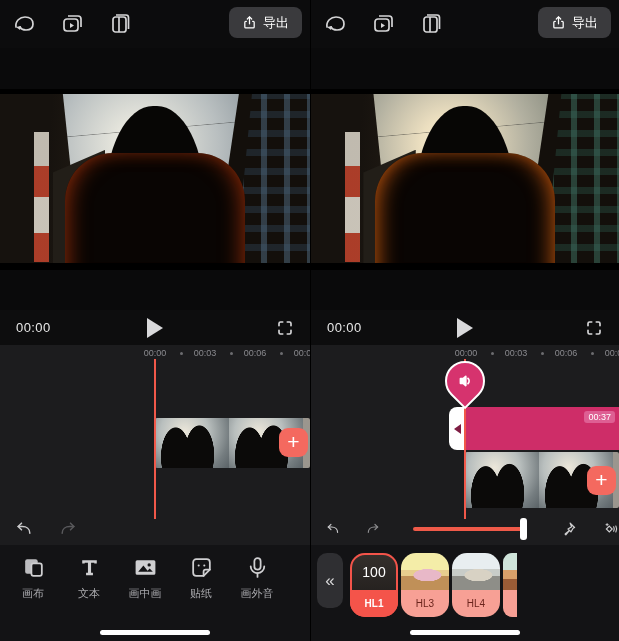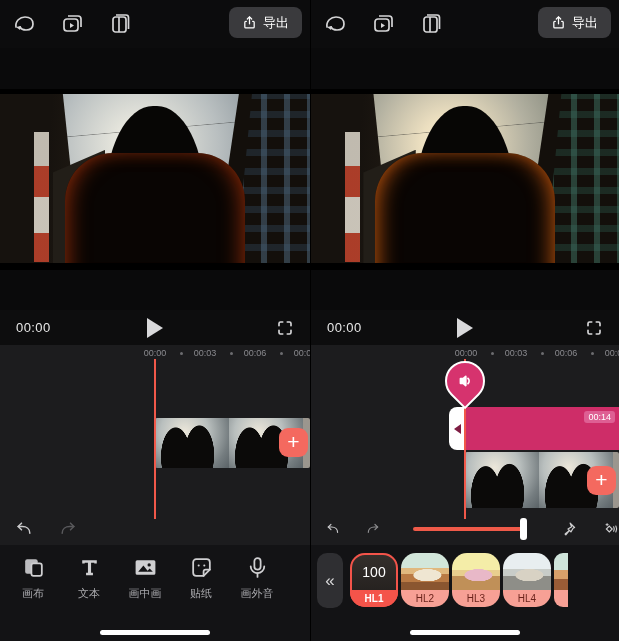--- a/index.html
+++ b/index.html
@@ -99,21 +99,21 @@
   .tool-item svg{width:25px;height:25px;color:#cfcfd1;}
   .tool-item .tl{color:#a9a9ad;font-size:11px;white-space:nowrap;}
   .home-bar{position:absolute;left:50%;bottom:6px;transform:translateX(-50%);width:110px;height:5px;border-radius:3px;background:#fff;}
 
   
   .filterbar{display:flex;align-items:flex-start;padding:8px 0 0 6px;}
   .collapse-btn{flex:0 0 26px;height:55px;background:#2f2f32;border-radius:10px;display:flex;align-items:center;justify-content:center;
     color:#d8d8d9;font-size:17px;margin-right:7px;}
   .ftile{flex:0 0 48px;margin-right:3px;border-radius:15px;overflow:hidden;position:relative;}
   .ftile .fthumb{height:37px;}
-  .ftile .flabel{height:17px;display:flex;align-items:center;justify-content:center;font-size:10px;color:#6b241c;background:#f7a095;}
+  .ftile .flabel{height:27px;display:flex;align-items:center;justify-content:center;font-size:10px;color:#6b241c;background:#f7a095;}
   .ftile.selected{outline:2px solid #f4544a;outline-offset:-2px;}
   .ftile.selected .flabel{background:#f4544a;color:#fff;font-weight:bold;}
   .ftile.selected .fthumb{display:flex;align-items:center;justify-content:center;
     background:linear-gradient(180deg,#35302c 0%,#262220 100%);}
   .ftile.selected .fthumb .val{color:#fff;font-size:14px;}
   .fthumb.hl2{background:radial-gradient(ellipse 16px 7px at 55% 60%,#efe6d2 85%,transparent 90%),
     linear-gradient(180deg,#d2e6da 0 40%,#e0b87e 40% 58%,#b97a44 58% 78%,#8a5630 78% 100%);}
   .fthumb.hl3{background:radial-gradient(ellipse 16px 7px at 55% 60%,#e8b8c8 85%,transparent 90%),
     linear-gradient(180deg,#f4eda8 0 45%,#e8ce8e 45% 62%,#c09058 62% 100%);}
   .fthumb.hl4{background:radial-gradient(ellipse 16px 7px at 55% 60%,#d8d2c4 85%,transparent 90%),
@@ -323,21 +323,21 @@
         <span class="rl" style="left:205px">00:03</span>
         <span class="dot" style="left:230px"></span>
         <span class="rl" style="left:255px">00:06</span>
         <span class="dot" style="left:280px"></span>
         <span class="rl" style="left:305px">00:09</span>
       </div>
       <div class="playhead"></div>
 
       <div class="audio-bar">
         <div class="audio-handle"></div>
-        <span class="audio-dur">00:14</span>
+        <span class="audio-dur">00:37</span>
       </div>
       <div class="beat-pin">
         <div class="pinic">
           <svg width="18" height="18" viewBox="0 0 24 24" fill="none" stroke="#fff" stroke-width="2.4" stroke-linejoin="round">
             <path d="M6 9v6h3.5L13 18V6L9.5 9z" fill="#fff"></path>
               <path d="M16 8.5a5 5 0 0 1 0 7" stroke-linecap="round"></path>
           </svg>
         </div>
       </div>
 
@@ -380,24 +380,20 @@
         <div class="collapse-btn">
           <span>«</span>
         </div>
         <div class="ftile selected">
           <div class="fthumb">
             <span class="val">100</span>
           </div>
           <div class="flabel">HL1</div>
         </div>
         <div class="ftile">
-          <div class="fthumb hl2"></div>
-          <div class="flabel">HL2</div>
-        </div>
-        <div class="ftile">
           <div class="fthumb hl3"></div>
           <div class="flabel">HL3</div>
         </div>
         <div class="ftile">
           <div class="fthumb hl4"></div>
           <div class="flabel">HL4</div>
         </div>
         <div class="ftile partial">
           <div class="fthumb hl6"></div>
           <div class="flabel"></div>

